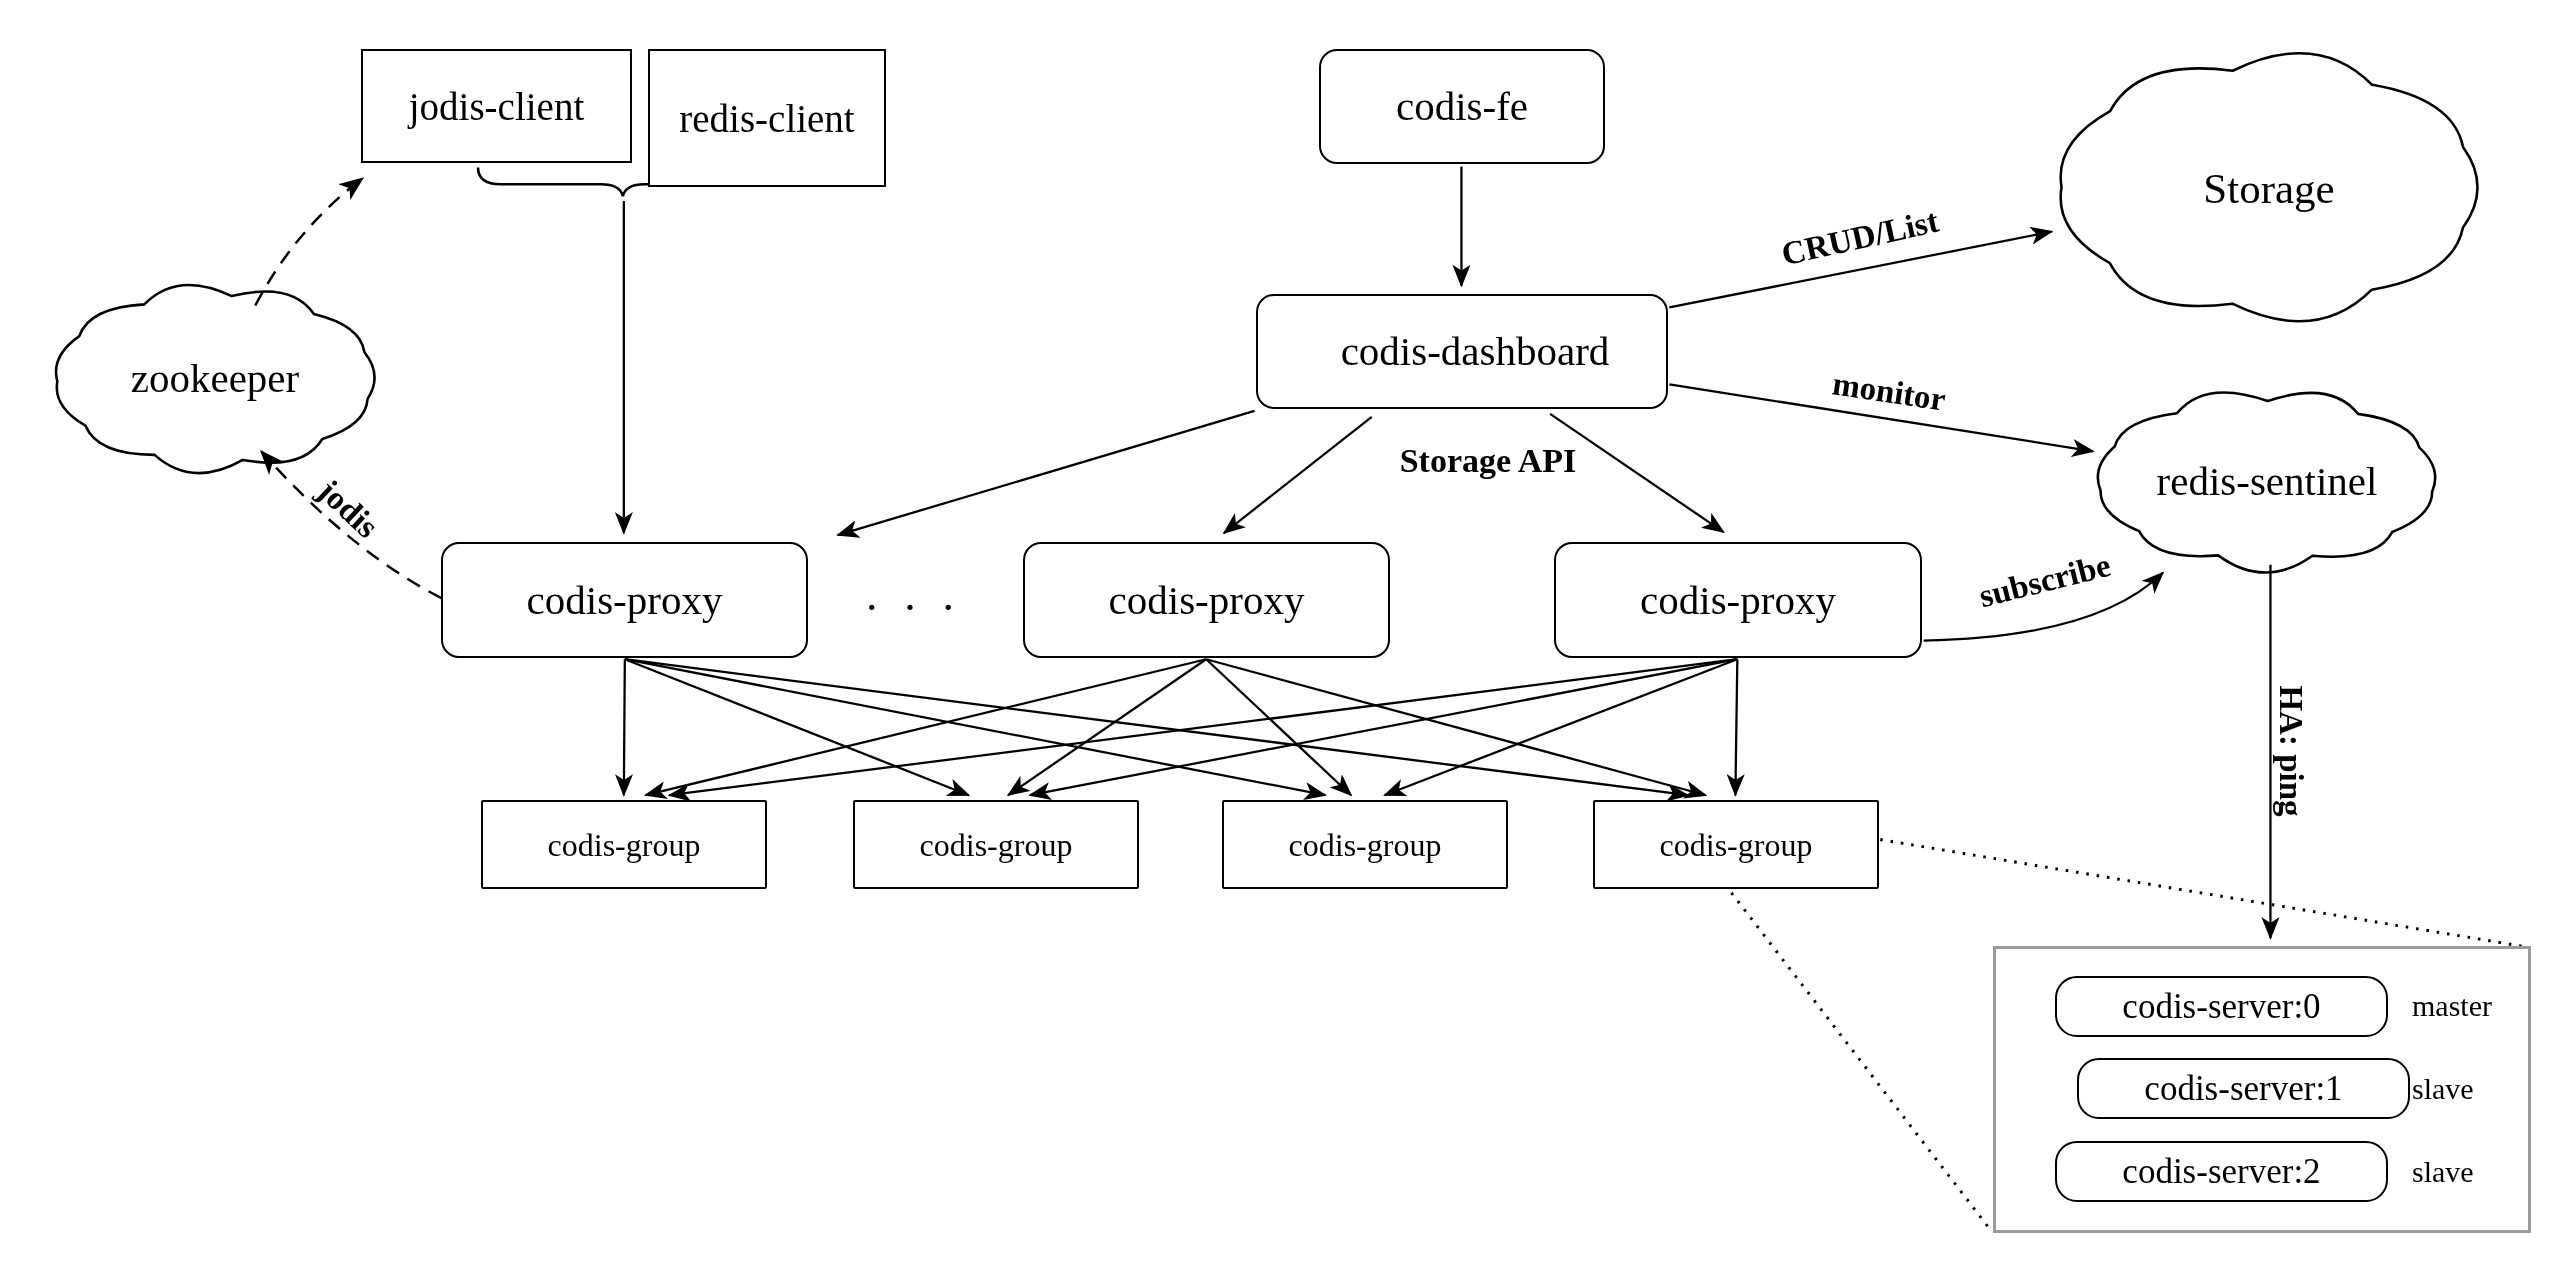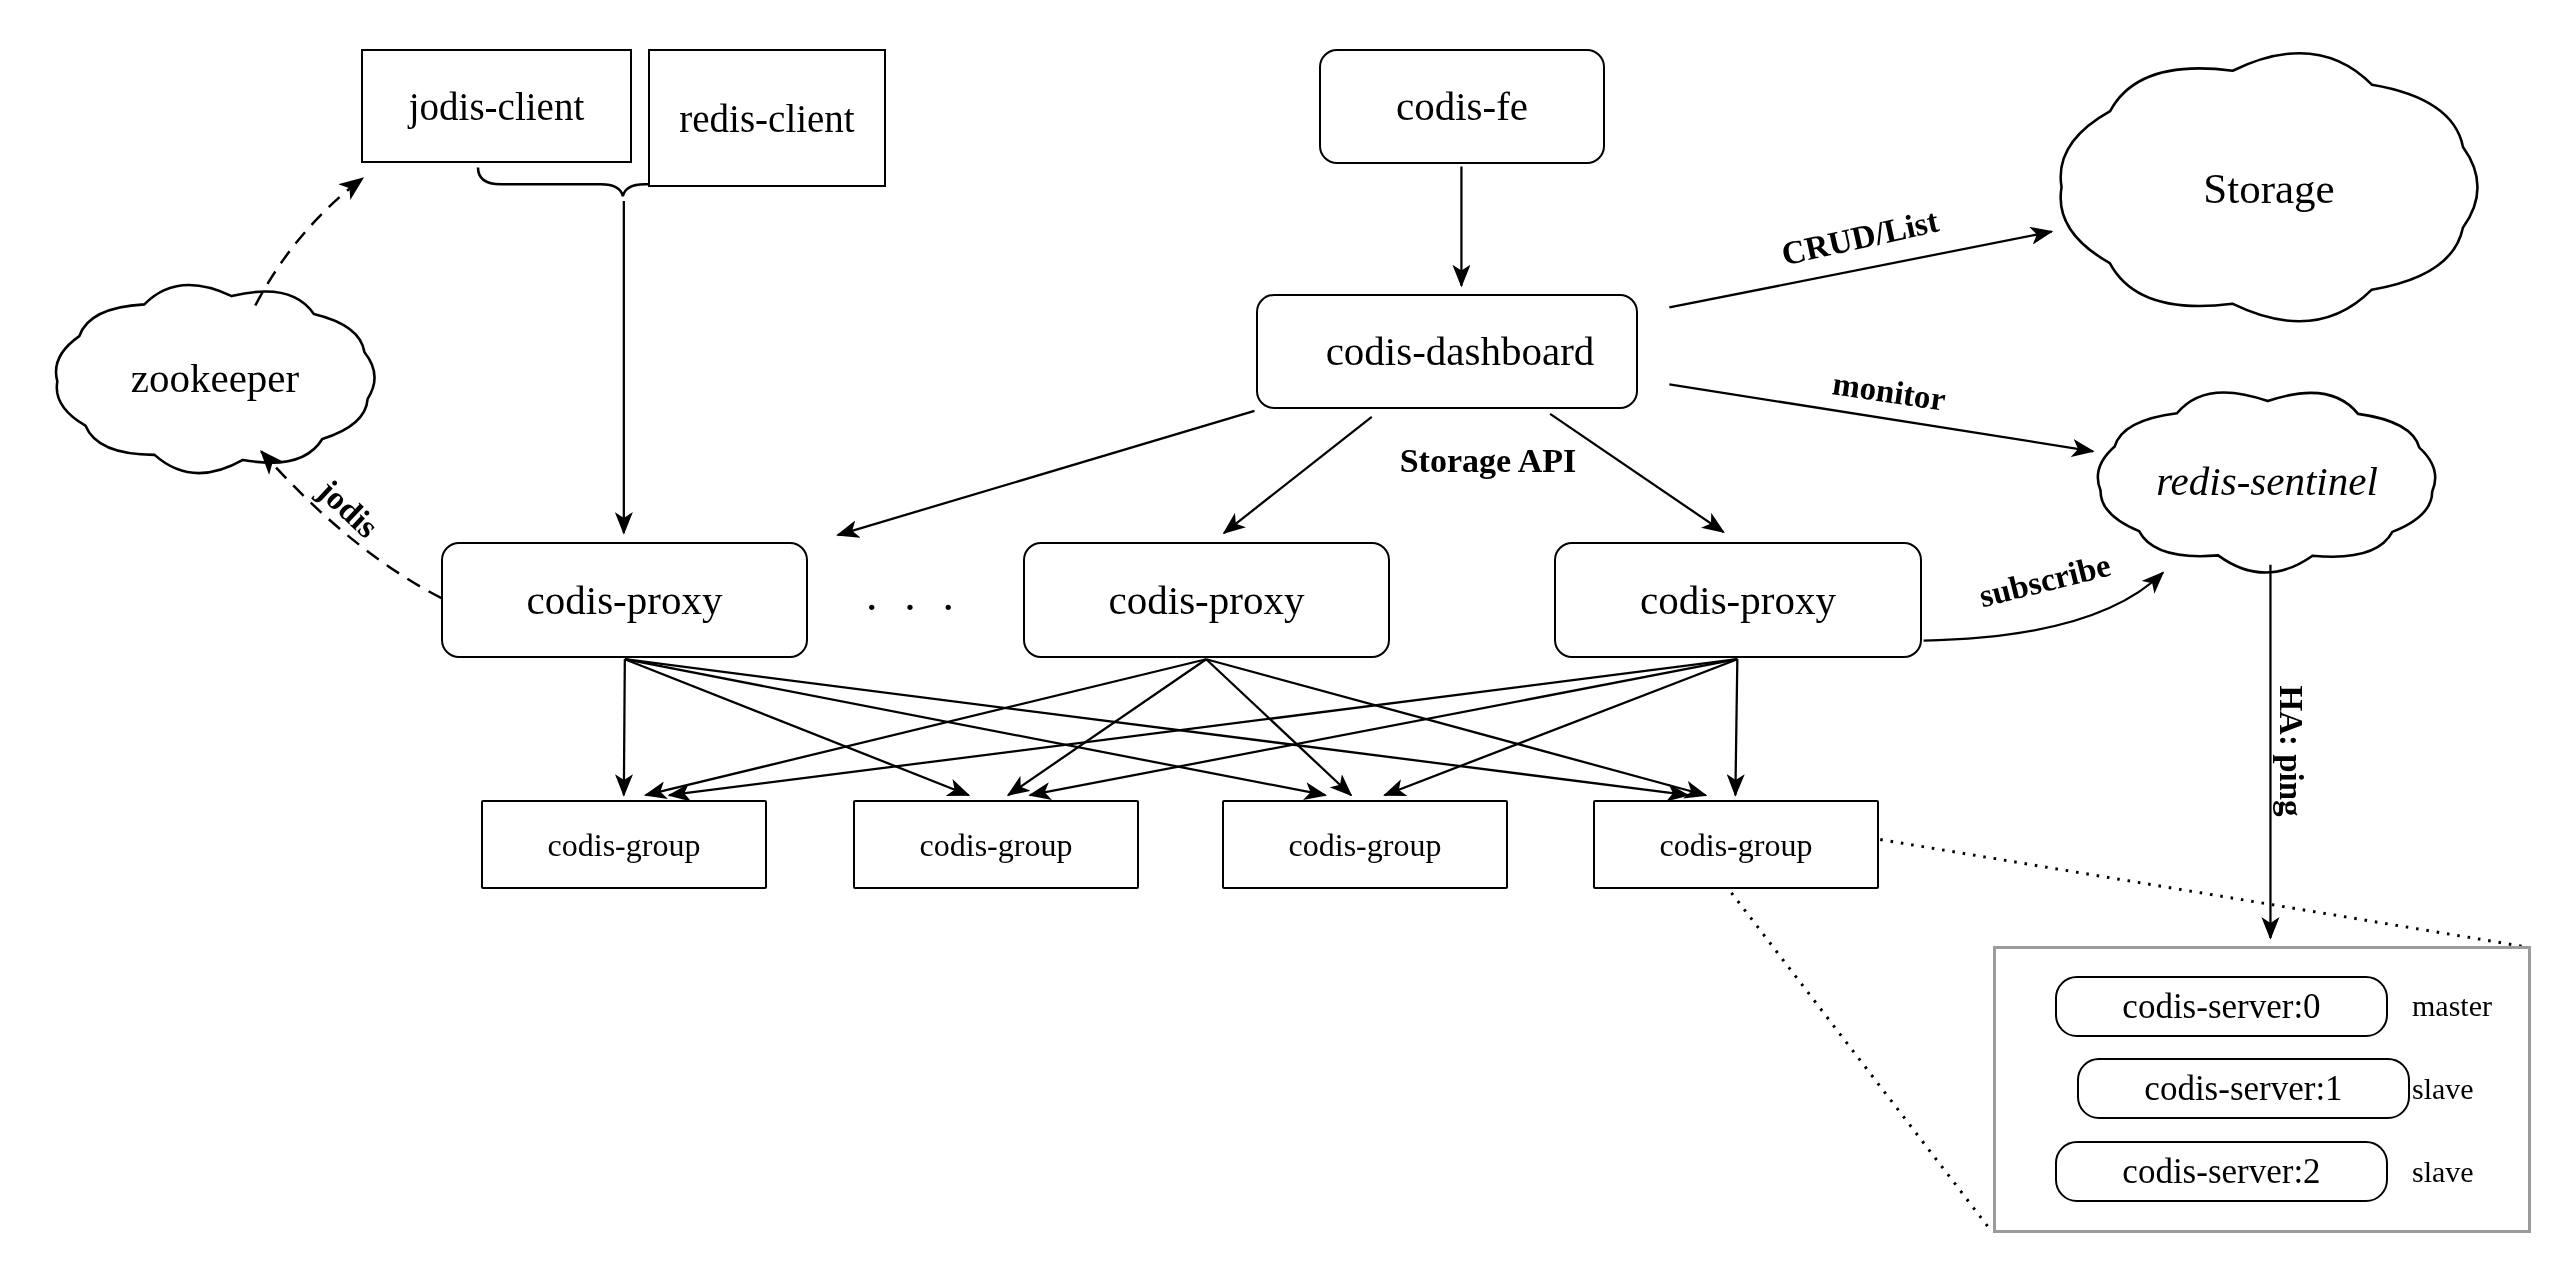--- a/index.html
+++ b/index.html
@@ -76,21 +76,21 @@
         <path d="M1763,669 L1045,807" fill="none" stroke="#000000" stroke-width="2.3" marker-end="url(#arr)"></path>
         <path d="M1763,669 L1405,807" fill="none" stroke="#000000" stroke-width="2.3" marker-end="url(#arr)"></path>
         <path d="M1763,669 L1761,807" fill="none" stroke="#000000" stroke-width="2.3" marker-end="url(#arr)"></path>
       </g>
   </svg>
 
   <div class="node sq" style="left:361px;top:49px;width:271px;height:114px;font-size:39px;">jodis-client</div>
   <div class="node sq" style="left:648px;top:49px;width:238px;height:138px;font-size:39px;">redis-client</div>
 
   <div class="node rounded" style="left:1319px;top:49px;width:286px;height:115px;">codis-fe</div>
-  <div class="node rounded" style="left:1256px;top:294px;width:382px;height:115px;padding-left:26px;">codis-dashboard</div>
+  <div class="node rounded" style="left:1256px;top:294px;width:412px;height:115px;padding-left:26px;">codis-dashboard</div>
 
   <div class="node rounded" style="left:441px;top:542px;width:367px;height:116px;">codis-proxy</div>
   <div class="node rounded" style="left:1023px;top:542px;width:367px;height:116px;">codis-proxy</div>
   <div class="node rounded" style="left:1554px;top:542px;width:368px;height:116px;">codis-proxy</div>
 
   <div class="ellipsis" style="left:913px;top:607px;">· · ·</div>
 
   <div class="node groupbox" style="left:481px;top:800px;width:286px;height:89px;">codis-group</div>
   <div class="node groupbox" style="left:853px;top:800px;width:286px;height:89px;">codis-group</div>
   <div class="node groupbox" style="left:1222px;top:800px;width:286px;height:89px;">codis-group</div>
@@ -99,21 +99,21 @@
   <div class="frame" style="left: 1993px; top: 946px; width: 538px; height: 287px; border-color: rgb(155, 155, 155);"></div>
   <div class="node serverbox" style="left:2055px;top:976px;width:333px;height:61px;">codis-server:0</div>
   <div class="node serverbox" style="left:2055px;top:1058px;width:333px;height:61px;margin-left:22px;">codis-server:1</div>
   <div class="node serverbox" style="left:2055px;top:1141px;width:333px;height:61px;">codis-server:2</div>
   <div class="role" style="left:2412px;top:1006px;">master</div>
   <div class="role" style="left:2412px;top:1089px;">slave</div>
   <div class="role" style="left:2412px;top:1172px;">slave</div>
 
   <div class="cloudlabel" style="left:215px;top:378px;">zookeeper</div>
   <div class="cloudlabel" style="left:2269px;top:188px;font-size:43px;">Storage</div>
-  <div class="cloudlabel" style="left:2267px;top:481px;font-style:italic;">redis-sentinel</div>
+  <div class="cloudlabel" style="left:2267px;top:481px;">redis-sentinel</div>
 
   <div class="elabel" style="left:1860px;top:238px;--r:-12.5deg;">CRUD/List</div>
   <div class="elabel" style="left:1889px;top:392px;--r:8.5deg;">monitor</div>
   <div class="elabel" style="left:1488px;top:461px;font-size:34px;">Storage API</div>
   <div class="elabel" style="left:2045px;top:581px;--r:-14deg;">subscribe</div>
   <div class="elabel" style="left:348px;top:509px;--r:43deg;">jodis</div>
   <div class="elabel" style="left:2290px;top:751px;--r:90deg;">HA: ping</div>
 </div>
 
 

